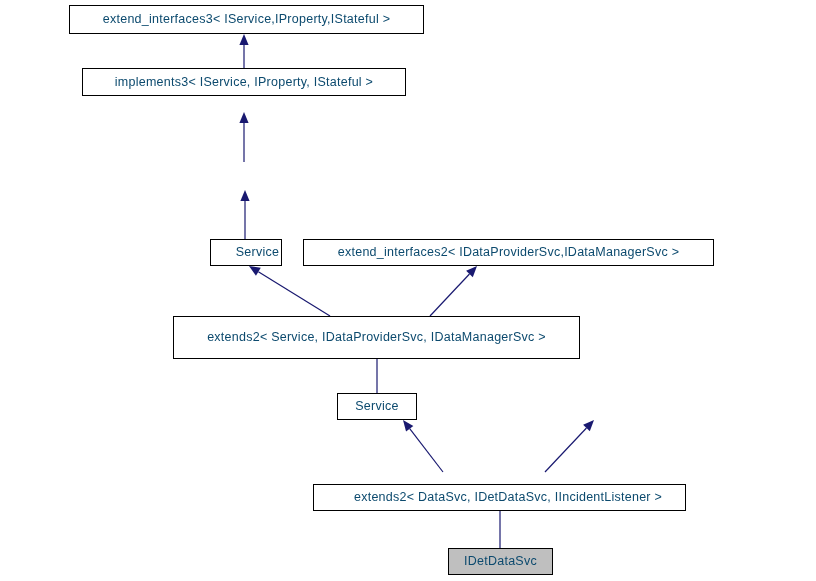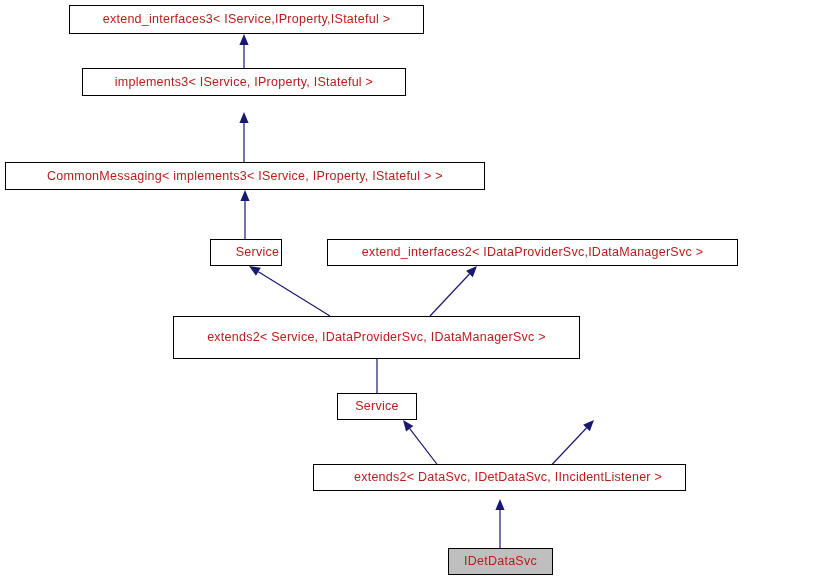--- a/index.html
+++ b/index.html
@@ -20,21 +20,21 @@
     left: 0;
     top: 0;
     width: 816px;
     height: 581px;
   }
   .node {
     position: absolute;
     box-sizing: border-box;
     border: 1px solid #000000;
     background: #ffffff;
-    color: #b91c1c;
+    color: #0c4a6e;
     font-size: 12.5px;
     line-height: 1;
     display: flex;
     align-items: center;
     justify-content: center;
     white-space: nowrap;
     letter-spacing: 0.02em;
     z-index: 2;
   }
   .node.highlight {
@@ -82,34 +82,31 @@
         <line x1="500" y1="548" x2="500" y2="510" stroke="#191970" stroke-width="1.2"></line>
         <polygon points="500,499 504.6,510 495.4,510" fill="#191970"></polygon>
       </g>
     </svg>
 <div class="node" style="left: 69px; top: 5px; width: 355px; height: 29px;">
       <span>extend_interfaces3&lt; IService,IProperty,IStateful &gt;</span>
     </div>
     <div class="node" style="left: 82px; top: 68px; width: 324px; height: 28px;">
       <span>implements3&lt; IService, IProperty, IStateful &gt;</span>
     </div>
-    <div class="node" style="left: 5px; top: 162px; width: 480px; height: 28px;">
-      <span>CommonMessaging&lt; implements3&lt; IService, IProperty, IStateful &gt; &gt;</span>
-    </div>
     <div class="node" style="left: 210px; top: 239px; width: 72px; height: 27px; padding-left: 23px;">
       <span>Service</span>
     </div>
-    <div class="node" style="left: 303px; top: 239px; width: 411px; height: 27px; margin-left: 24px;">
+    <div class="node" style="left: 303px; top: 239px; width: 411px; height: 27px;">
       <span>extend_interfaces2&lt; IDataProviderSvc,IDataManagerSvc &gt;</span>
     </div>
     <div class="node" style="left: 173px; top: 316px; width: 407px; height: 43px;">
       <span>extends2&lt; Service, IDataProviderSvc, IDataManagerSvc &gt;</span>
     </div>
     <div class="node" style="left: 337px; top: 393px; width: 80px; height: 27px;">
       <span>Service</span>
     </div>
-    <div class="node" style="left: 313px; top: 464px; width: 373px; height: 27px; padding-left: 17px;">
+    <div class="node" style="left: 313px; top: 484px; width: 373px; height: 27px; padding-left: 17px;">
       <span>extends2&lt; DataSvc, IDetDataSvc, IIncidentListener &gt;</span>
     </div>
     <div class="node highlight" style="left: 448px; top: 548px; width: 105px; height: 27px;">
       <span>IDetDataSvc</span>
     </div>
   </div>
 
 </body></html>

